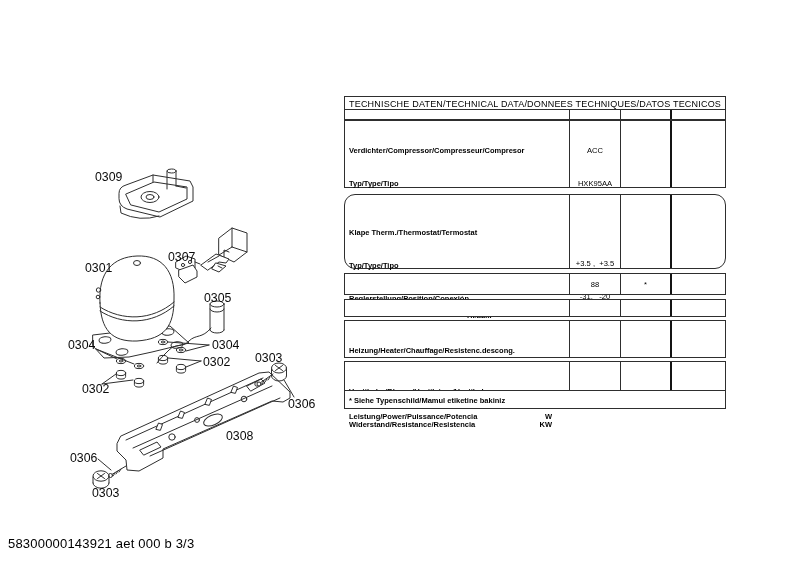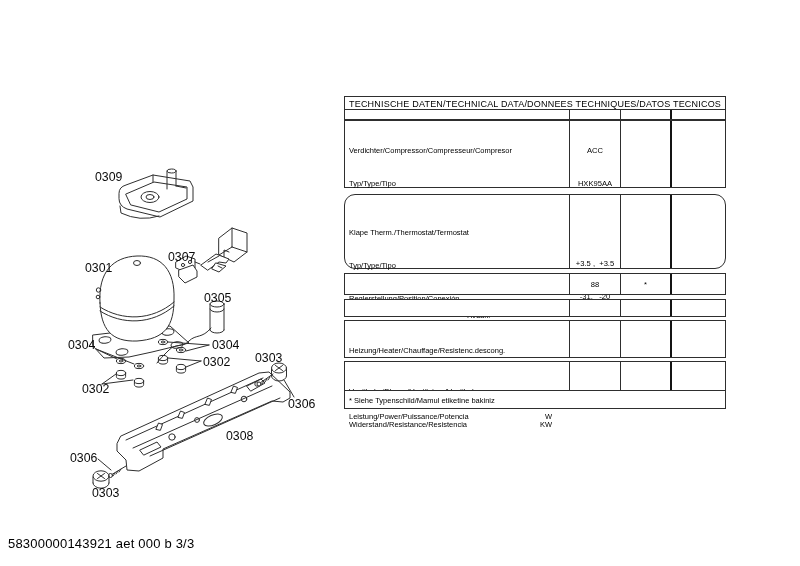--- a/index.html
+++ b/index.html
@@ -1,21 +1,21 @@
 <!DOCTYPE html>
 <html><head>
 <meta charset="utf-8">
 <style>
   html,body{margin:0;padding:0;background:#fff;}
   .stage{position:relative;width:800px;height:566px;background:#fff;overflow:hidden;
          font-family:"Liberation Sans",sans-serif;color:#000;}
   
   .tblock{position:absolute;left:344px;width:382px;box-sizing:border-box;
           border:1px solid #2e2e2e;background:#fff;display:flex;}
-  .cell-d{width:224px;box-sizing:border-box;padding:2px 4px;}
+  .cell-d{width:224px;box-sizing:border-box;padding:2px 4px;font-weight:bold;}
   .cell-1{width:51px;box-sizing:border-box;border-left:1px solid #2e2e2e;text-align:center;}
   .cell-2{width:50px;box-sizing:border-box;border-left:1px solid #2e2e2e;text-align:center;}
   .cell-3{flex:1;box-sizing:border-box;border-left:2px solid #141414;}
   .t{font-size:7.5px;line-height:11px;white-space:pre;}
   .row{display:flex;height:11px;align-items:baseline;}
   .u{margin-left:auto;padding-right:13px;}
   .m{margin-left:auto;padding-right:9px;}
   .vals{font-size:7.6px;line-height:11px;white-space:pre;}
   #t-header{top:96px;height:14px;}
   #t-header .hd{font-size:9px;line-height:10px;padding:2px 4px;letter-spacing:.2px;white-space:pre;}

